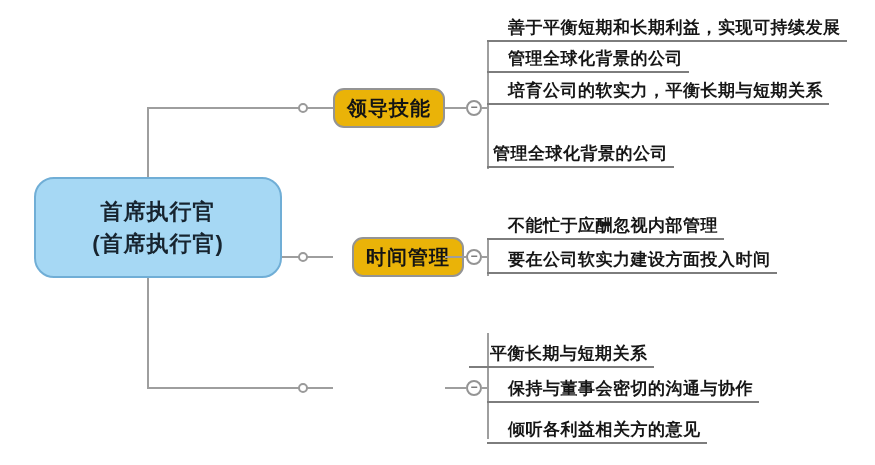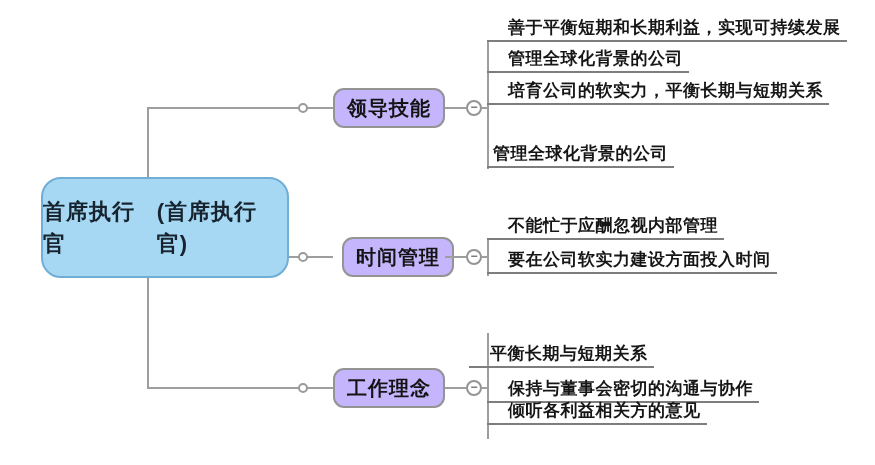--- a/index.html
+++ b/index.html
@@ -21,31 +21,31 @@
   }
   
   .minus{
     position:absolute;width:16px;height:16px;box-sizing:border-box;
     border:2px solid #949494;border-radius:50%;background:#ffffff;
     color:#6e6e6e;font-size:12px;font-weight:bold;
     line-height:11px;text-align:center;cursor:pointer;
   }
   
   .root{
-    position:absolute;left:41px;top:177px;width:248px;height:101px;
+    position:absolute;left:34px;top:177px;width:248px;height:101px;
     box-sizing:border-box;background:#a6d8f4;border:2px solid #70aed6;
-    border-radius:20px;display:flex;flex-direction:row;
+    border-radius:20px;display:flex;flex-direction:column;
     align-items:center;justify-content:center;
     font-size:22px;font-weight:bold;color:#17242f;line-height:32px;
     letter-spacing:1px;
   }
   
   .branch{
     position:absolute;width:112px;height:40px;box-sizing:border-box;
-    background:#c4b5fd;border:2px solid #949494;border-radius:11px;
+    background:#eab308;border:2px solid #949494;border-radius:11px;
     display:flex;align-items:center;justify-content:center;
     font-size:20px;font-weight:bold;color:#141414;letter-spacing:1px;
   }
   
   .leaf{
     position:absolute;white-space:nowrap;
     padding:0 6px 0 21px;line-height:24px;height:24px;
     border-bottom:2px solid #7d7d7d;
     font-size:17px;font-weight:bold;color:#161616;letter-spacing:0.5px;
   }
@@ -75,34 +75,31 @@
   </div>
   <div class="hline" style="left:445px;top:107px;width:21px;"></div>
   <div class="minus" style="left:466px;top:100px;">−</div>
   <div class="hline" style="left:482px;top:107px;width:7px;"></div>
   <div class="vline" style="left:487px;top:41px;height:128px;"></div>
   <div class="leaf" style="left:487px;top:16px;">善于平衡短期和长期利益，实现可持续发展</div>
   <div class="leaf" style="left:487px;top:47px;">管理全球化背景的公司</div>
   <div class="leaf" style="left:487px;top:79px;">培育公司的软实力，平衡长期与短期关系</div>
   <div class="leaf" style="left:487px;top:142px;padding-left:6px;">管理全球化背景的公司</div>
 
-  <div class="branch" style="left:342px;top:237px;">
+  <div class="branch" style="left:352px;top:237px;">
     <span>时间管理</span>
   </div>
   <div class="hline" style="left:445px;top:256px;width:21px;"></div>
   <div class="minus" style="left:466px;top:249px;">−</div>
   <div class="hline" style="left:482px;top:256px;width:7px;"></div>
   <div class="vline" style="left:487px;top:239px;height:37px;"></div>
   <div class="leaf" style="left:487px;top:214px;">不能忙于应酬忽视内部管理</div>
   <div class="leaf" style="left:487px;top:248px;">要在公司软实力建设方面投入时间</div>
 
-  <div class="branch" style="left:333px;top:368px;">
-    <span>工作理念</span>
-  </div>
   <div class="hline" style="left:445px;top:387px;width:21px;"></div>
   <div class="minus" style="left:466px;top:380px;">−</div>
   <div class="hline" style="left:482px;top:387px;width:7px;"></div>
   <div class="vline" style="left:487px;top:333px;height:106px;"></div>
   <div class="leaf" style="left:469px;top:342px;">平衡长期与短期关系</div>
   <div class="leaf" style="left:487px;top:377px;">保持与董事会密切的沟通与协作</div>
-  <div class="leaf" style="left:487px;top:399px;">倾听各利益相关方的意见</div>
+  <div class="leaf" style="left:487px;top:418px;">倾听各利益相关方的意见</div>
 
 </div>
 
 </body></html>

